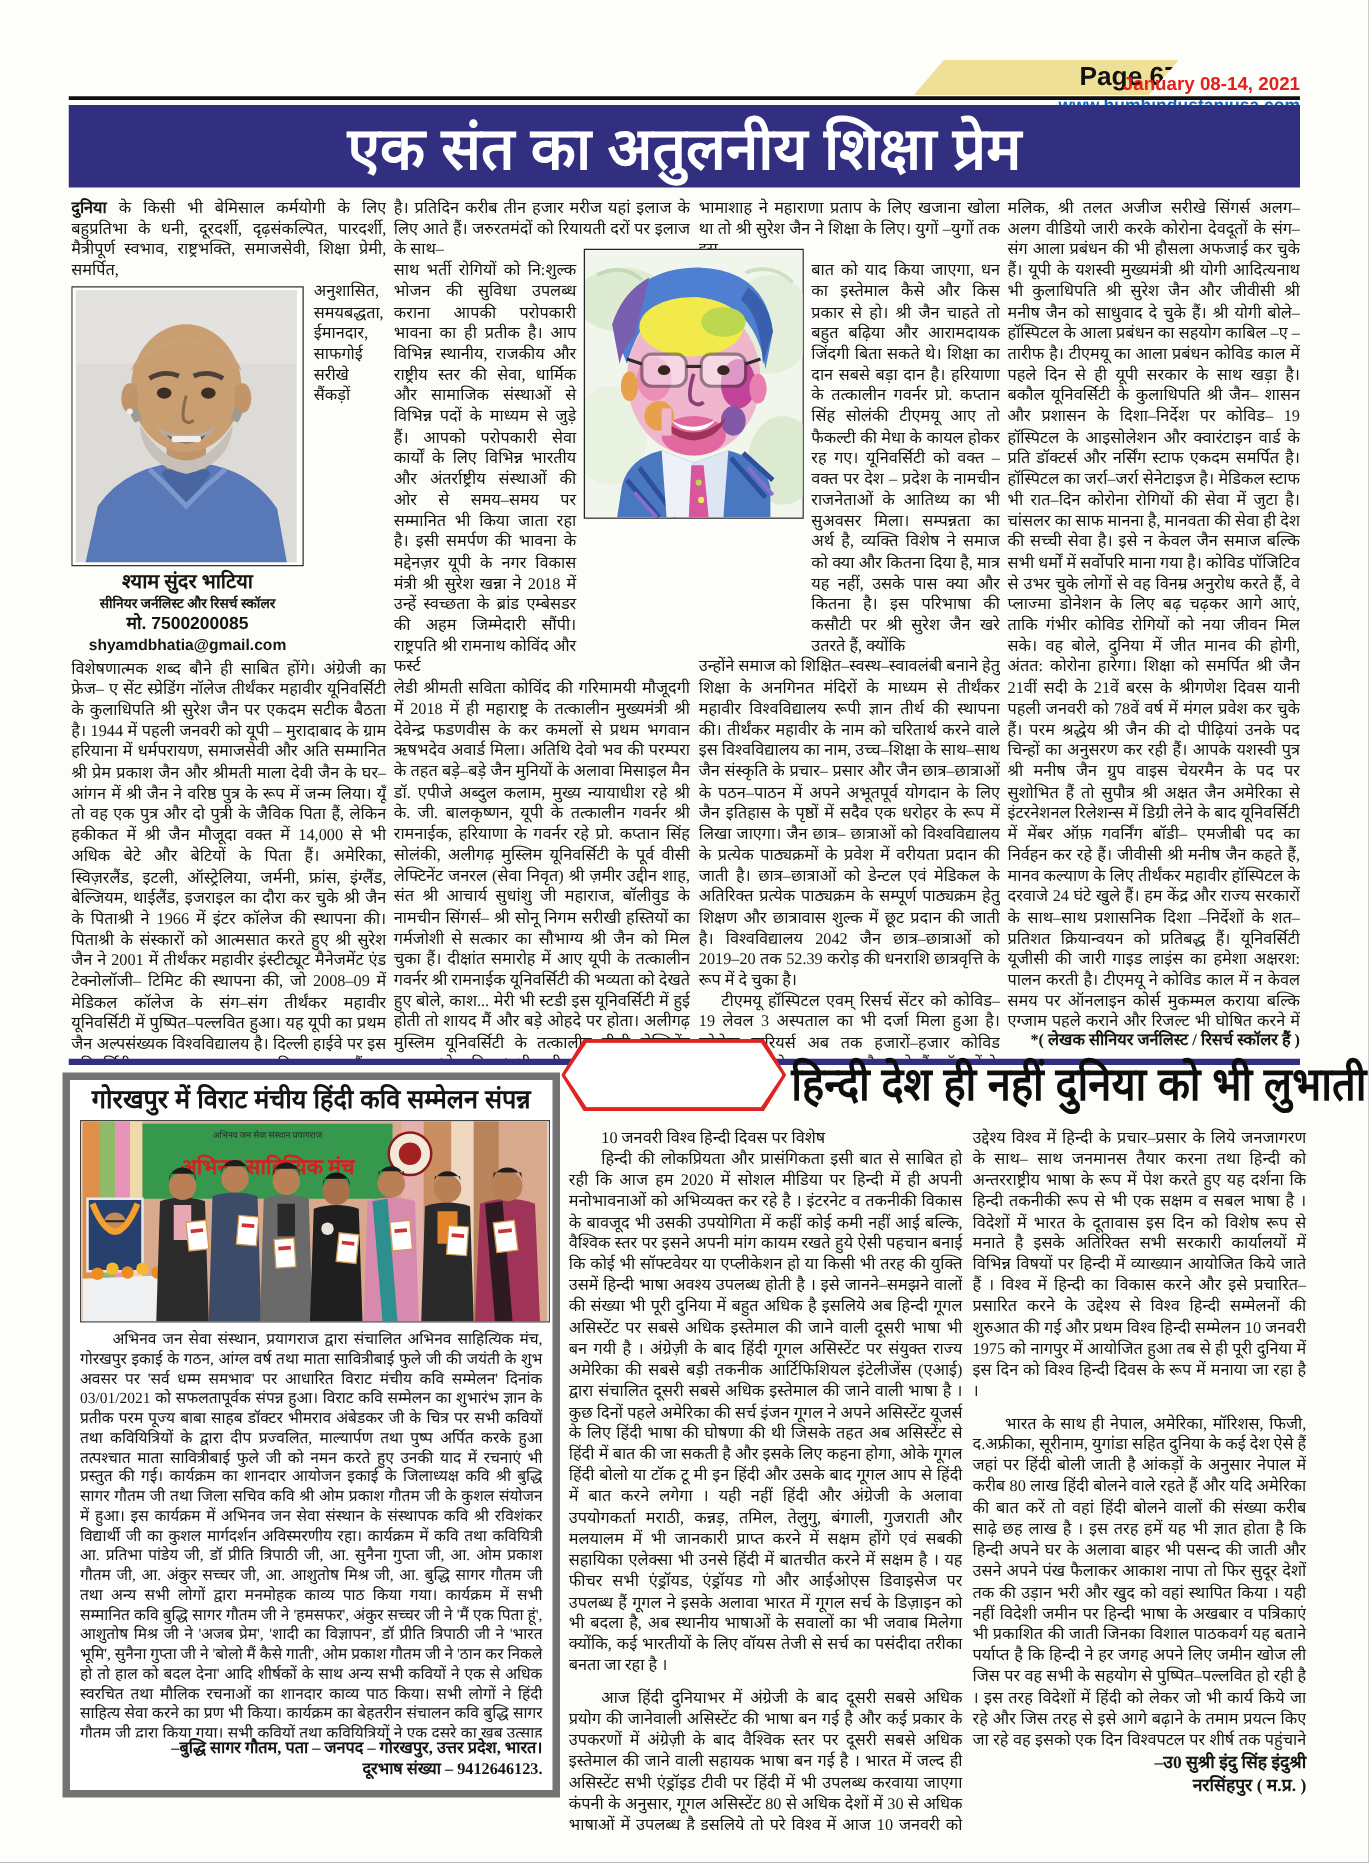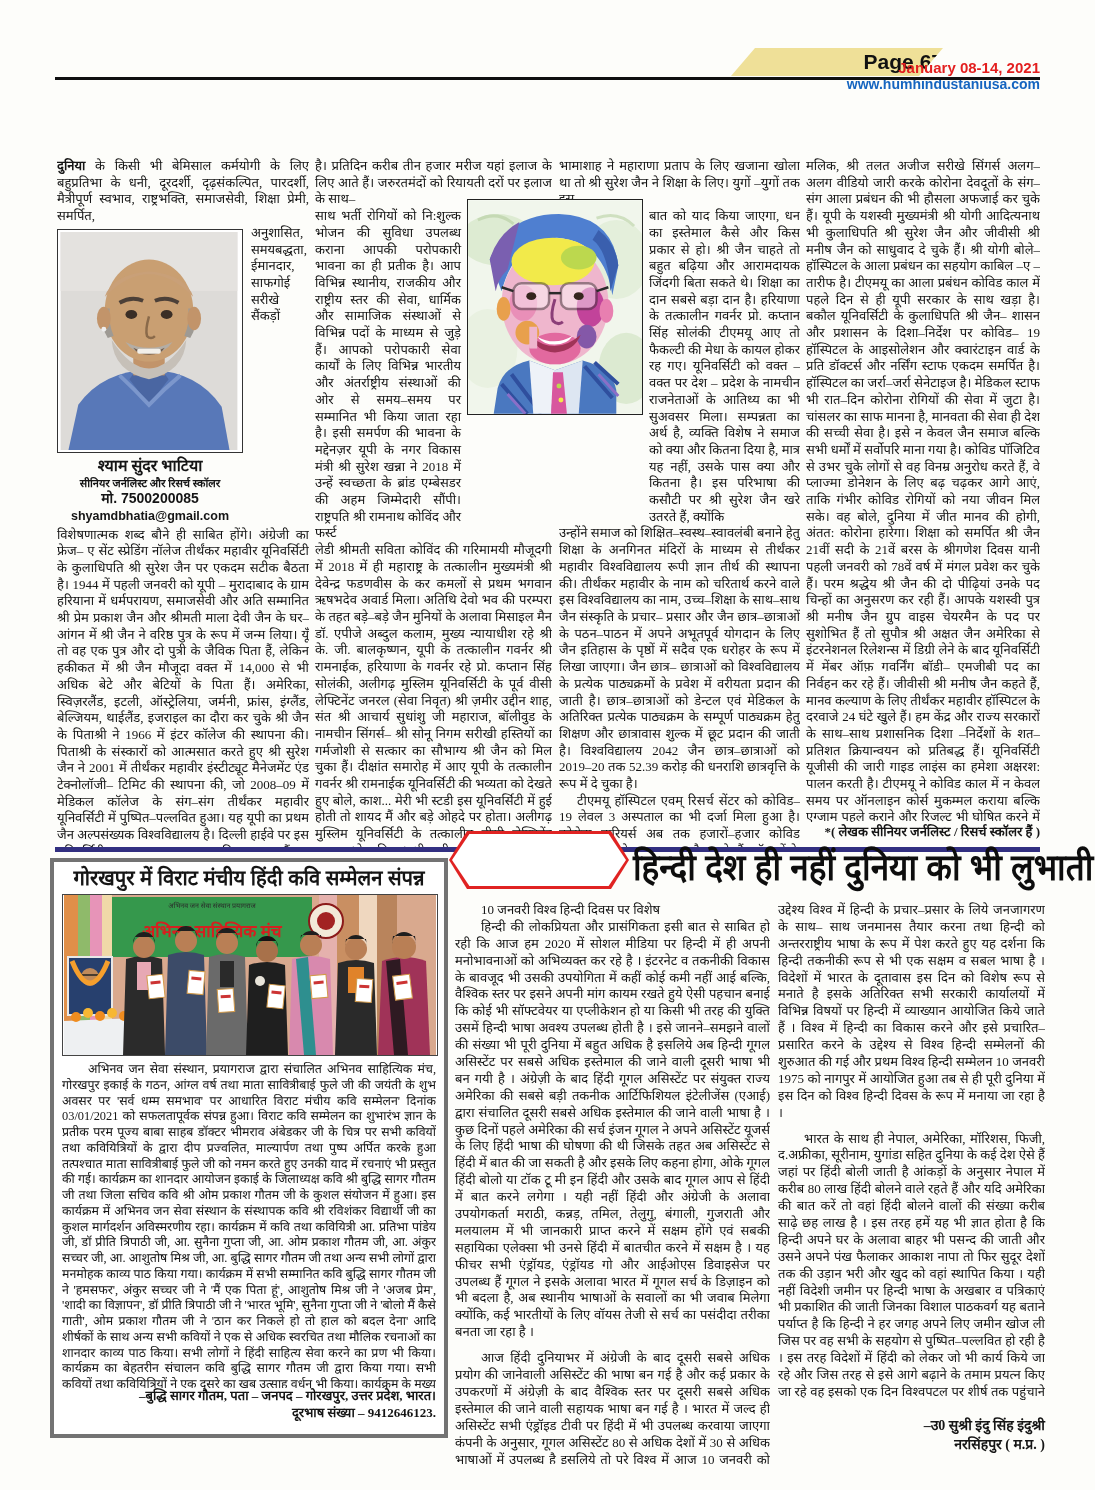--- a/index.html
+++ b/index.html
@@ -43,21 +43,21 @@
   .cap-name{font-weight:bold;font-size:16px;margin-top:3px;}
   .cap-title{font-weight:bold;font-size:11px;}
   .cap-phone{font-weight:bold;font-size:14px;font-family:"Liberation Sans",sans-serif;}
   .cap-mail{font-weight:bold;font-size:12.5px;font-family:"Liberation Sans",sans-serif;}
   
   .popart{left:467px;top:41px;width:176px;height:216px;background:#fff;border:1px solid #222;box-sizing:border-box;}
   .popart svg{display:block;width:100%;height:100%;}
   
   .divider{left:55px;top:847px;width:985px;height:5px;background:#322f80;}
   
-  .lbox{left:50px;top:858px;width:398px;height:580px;border:4px solid #737373;background:#fff;box-sizing:border-box;padding:3px 8px;overflow:hidden;}
+  .lbox{left:50px;top:858px;width:398px;height:580px;border:6px solid #737373;background:#fff;box-sizing:border-box;padding:3px 8px;overflow:hidden;}
   .lbox h2{margin:1px 0 5px 0;text-align:center;font-size:21px;line-height:1.1;font-family:"Liberation Sans",sans-serif;
            font-weight:bold;white-space:nowrap;transform:scaleX(.96);transform-origin:center;}
   .lbox .photoframe{border:1px solid #444;width:374px;height:160px;margin:0 auto;}
   .lbox .photoframe svg{display:block;width:100%;height:100%;}
   .lbody{margin-top:6px;font-size:12.4px;line-height:1.27;text-align:justify;text-indent:26px;height:326px;overflow:hidden;}
   .lsign{font-weight:bold;text-align:right;font-size:13px;line-height:1.3;}
   
   .badge{left:449px;top:831px;width:180px;height:58px;}
   .badge .ly{position:absolute;clip-path:polygon(0 50%,10% 0,90% 0,100% 50%,90% 100%,10% 100%);}
   .badge .l1{inset:0;background:#e02322;}
@@ -67,37 +67,40 @@
   .rhead{left:633px;top:840px;width:460px;overflow:visible;}
   .rhead span{display:inline-block;white-space:nowrap;font-family:"Liberation Sans",sans-serif;font-weight:bold;
               font-size:37px;color:#0d0d0d;transform:scaleX(.9);transform-origin:left center;}
   .bcol{position:absolute;top:902px;font-size:13px;line-height:1.3;text-align:justify;}
   .bcol p{margin:0;}
   .bcol p.ind{text-indent:26px;}
   .bcol .sp{margin-top:9px;}
   .colL{left:455px;width:315px;height:562px;overflow:hidden;}
   .colR{left:778px;width:267px;}
   .colR .flow{height:498px;overflow:hidden;}
-  .rsign{font-weight:bold;text-align:right;font-size:14px;line-height:1.35;margin-top:17px;}
+  .rsign{font-weight:bold;text-align:right;font-size:14px;line-height:1.35;margin-top:2px;}
   .intro{text-indent:26px;}
 </style>
 </head>
 <body>
 
 <div class="page">
 
   <div class="abs mh-yellow">
     <span>Page 67</span>
   </div>
   <div class="abs mh-right">
     <div class="dt">January 08-14, 2021</div>
     <div class="web">www.humhindustaniusa.com</div>
   </div>
   <div class="abs mh-rule"></div>
 
+  <div class="abs hl-bar">
+    <span>एक संत का अतुलनीय शिक्षा प्रेम</span>
+  </div>
 
   <div class="abs top-article">
 
     <div class="tcol c1">
       <p><b>दुनिया</b><span> के किसी भी बेमिसाल कर्मयोगी के लिए बहुप्रतिभा के धनी, दूरदर्शी, दृढ़संकल्पित, पारदर्शी, मैत्रीपूर्ण स्वभाव, राष्ट्रभक्ति, समाजसेवी, शिक्षा प्रेमी, समर्पित,</span></p>
       <div class="phbox">
         <div class="frame">
           <svg viewBox="0 0 180 222" xmlns="http://www.w3.org/2000/svg">
             <rect width="180" height="222" fill="#dddbd8"></rect>
             <rect width="180" height="60" fill="#e4e2df"></rect>

